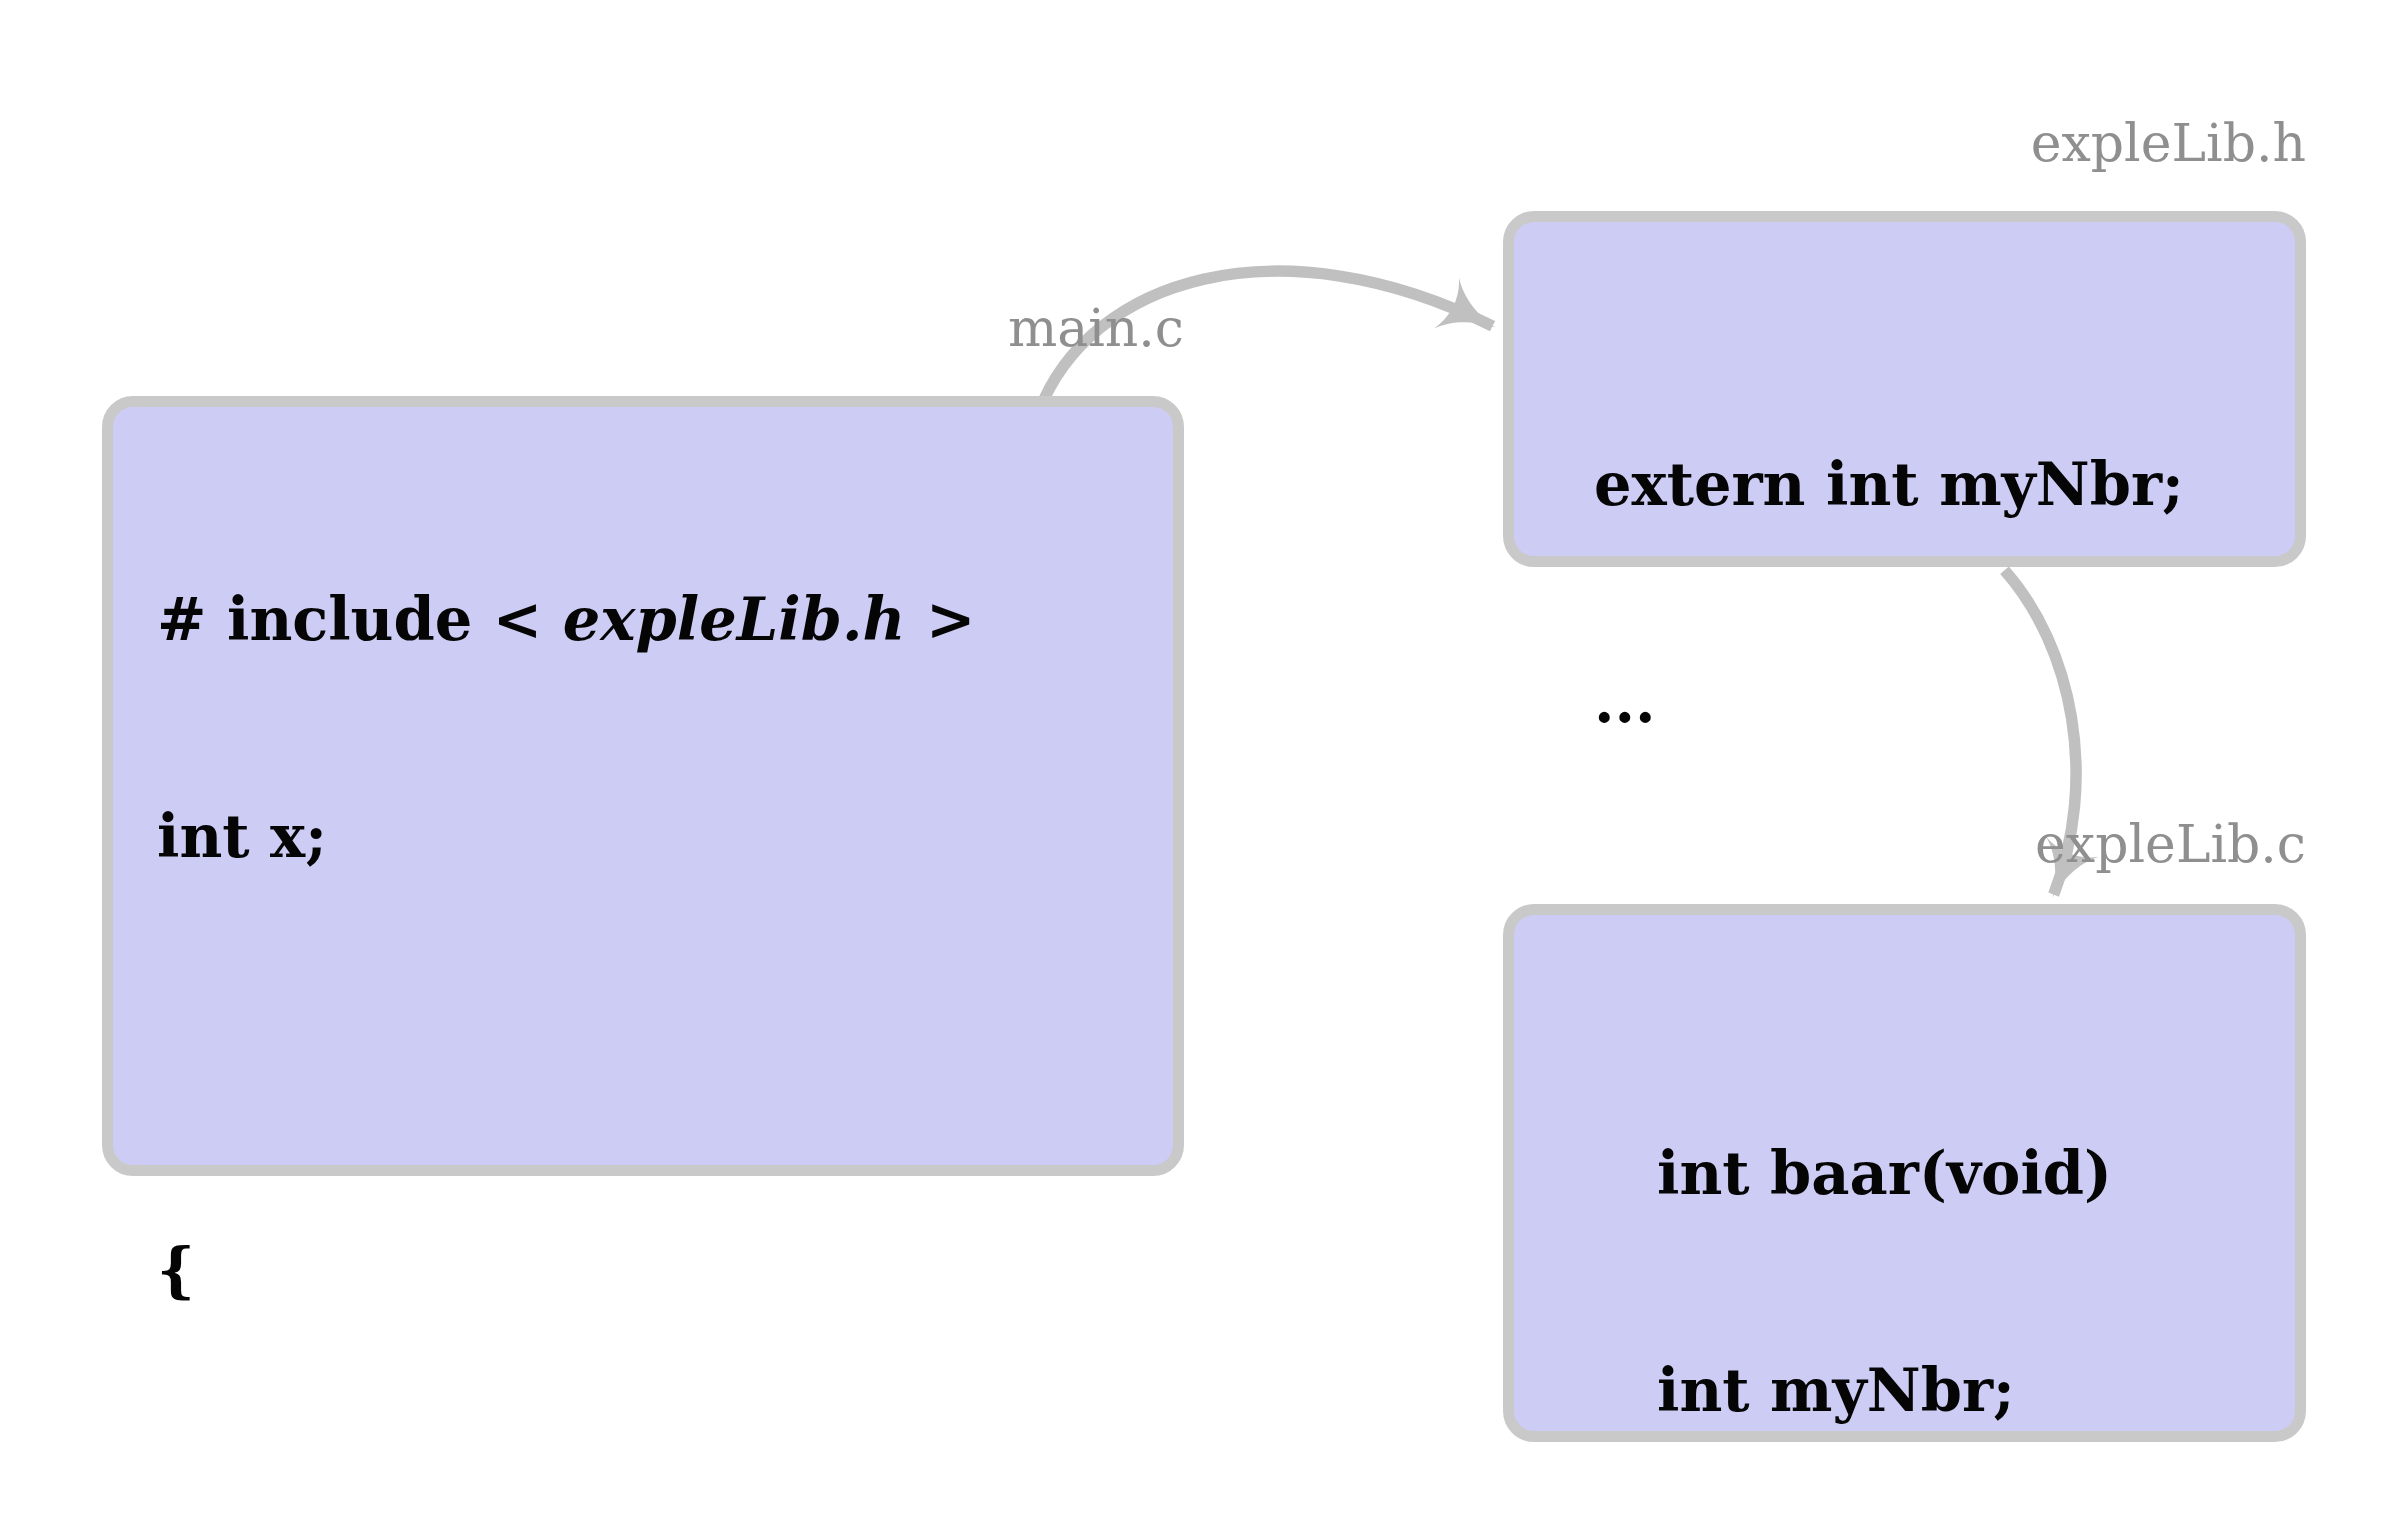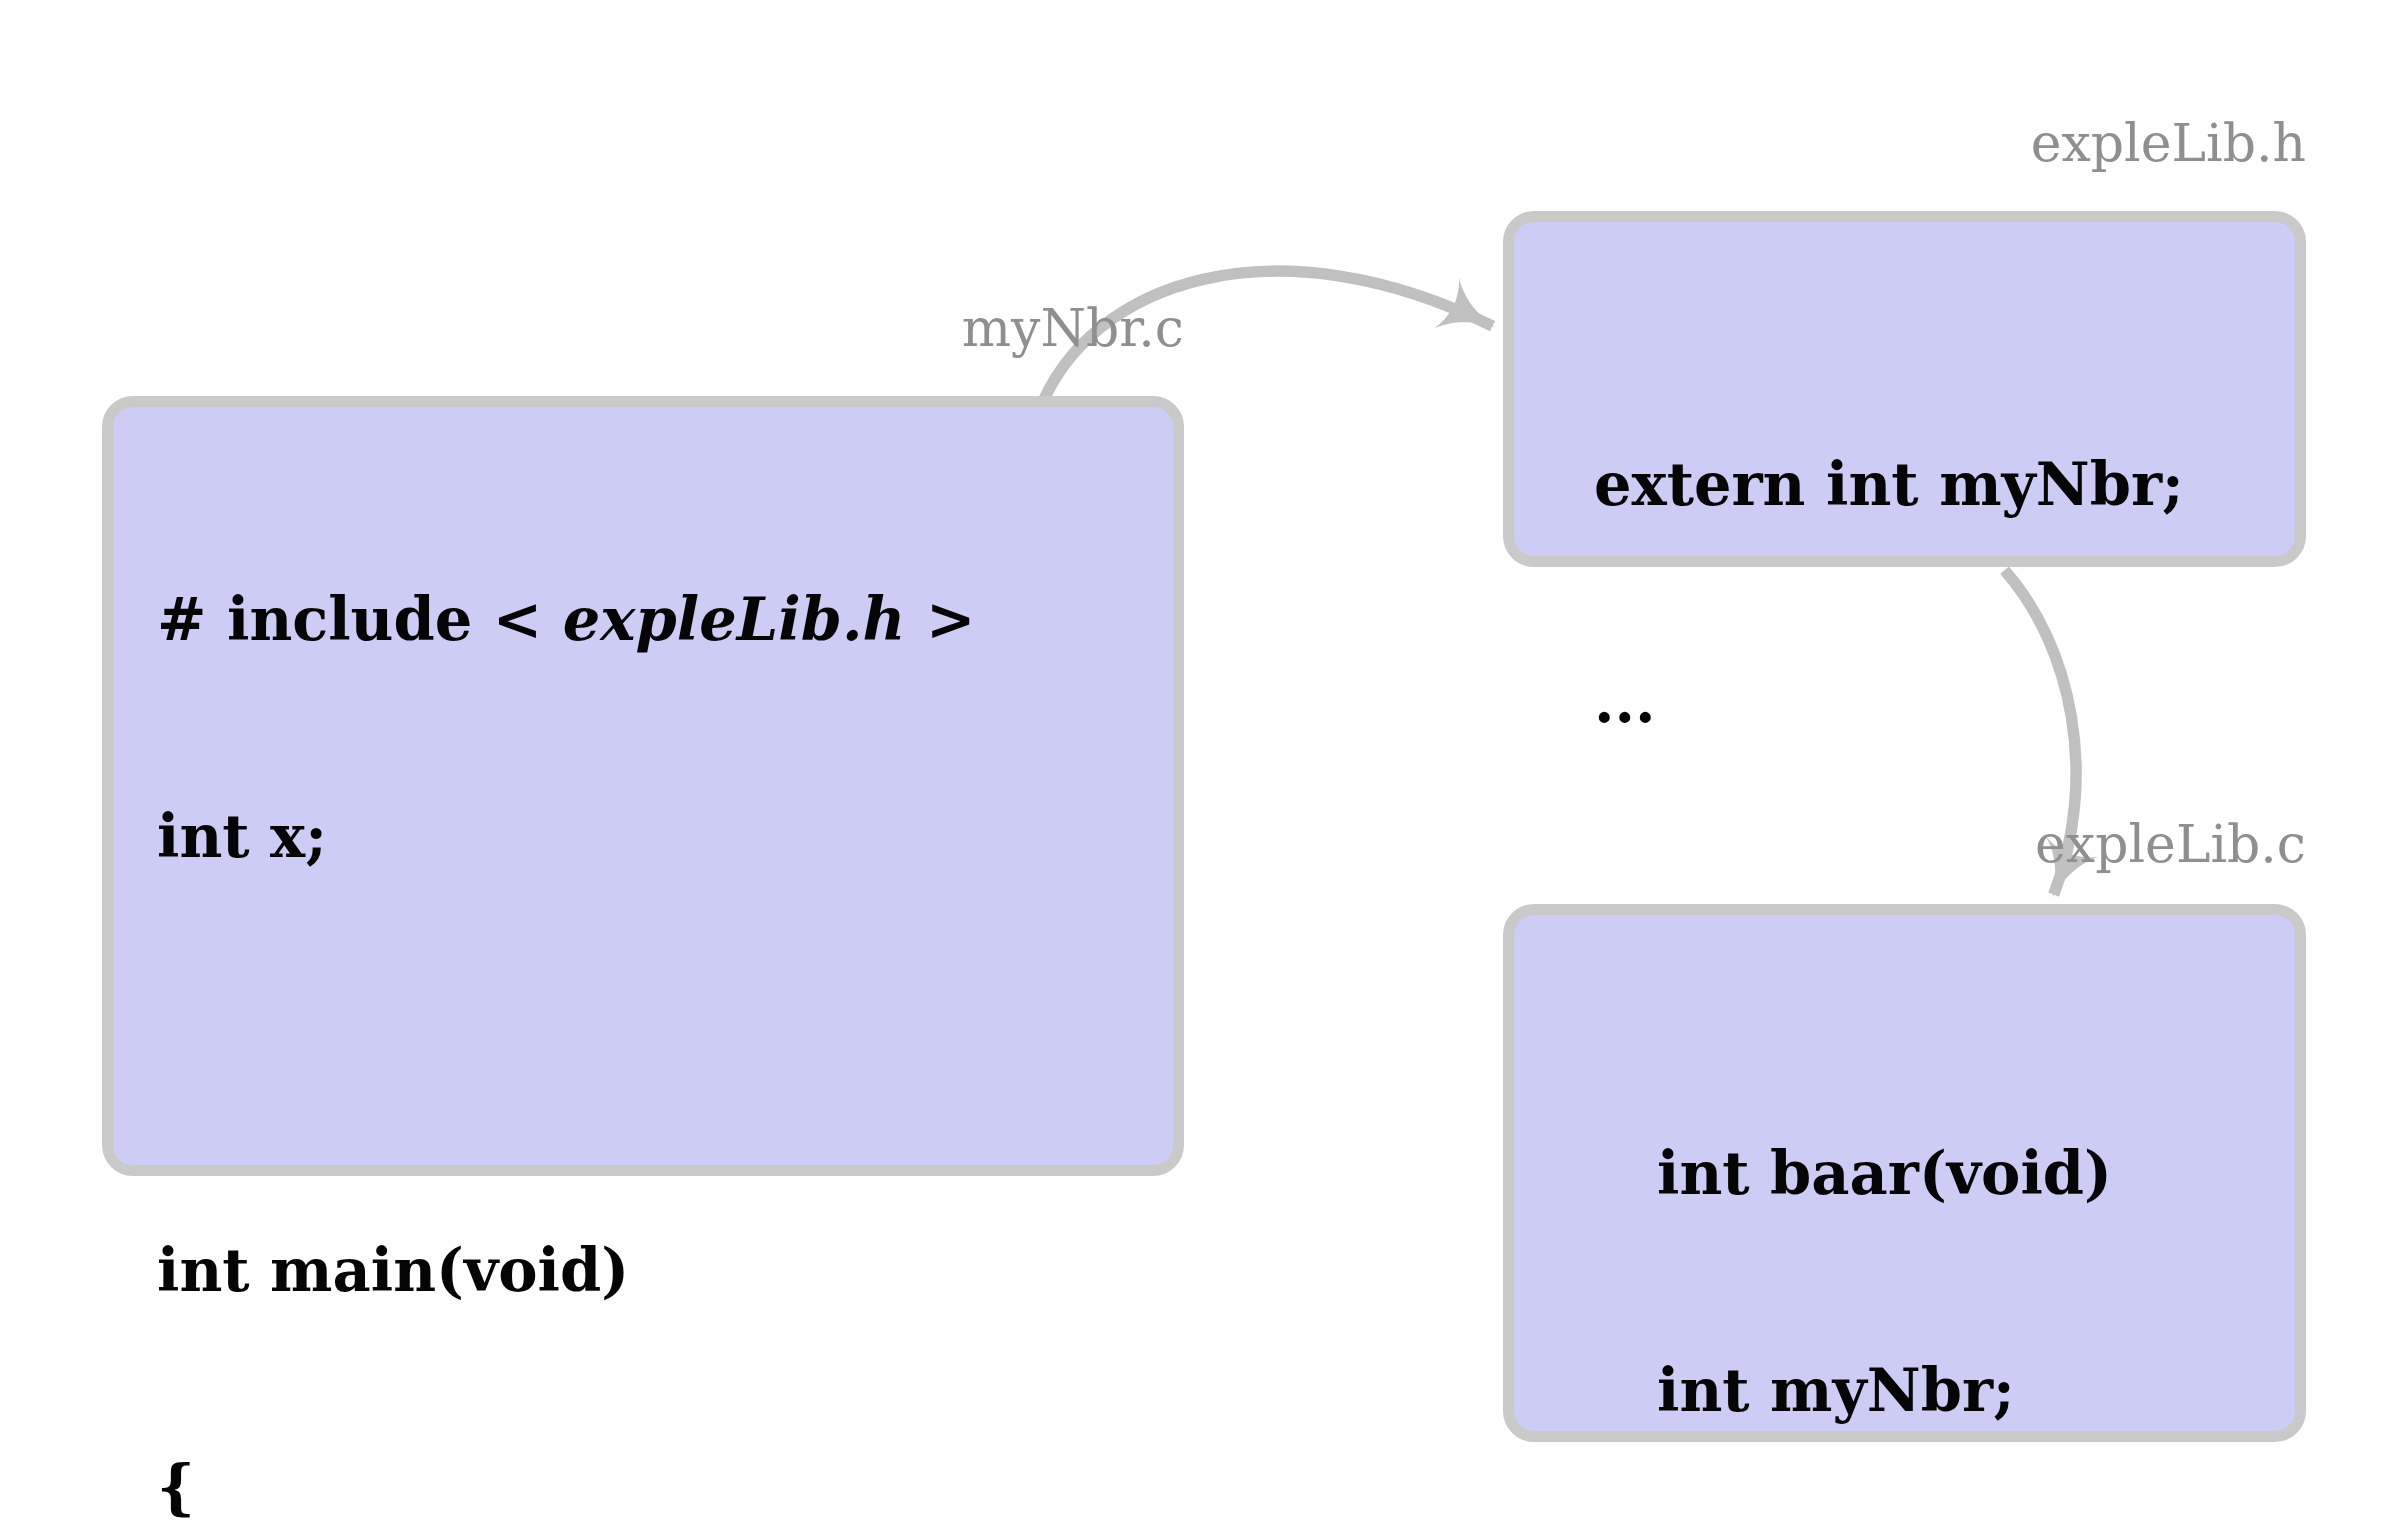--- a/index.html
+++ b/index.html
@@ -64,27 +64,26 @@
   <svg class="arrows" viewBox="0 0 2931 1864" xmlns="http://www.w3.org/2000/svg">
     <defs>
       <marker id="ah" viewBox="0 0 10 10" refX="9" refY="5" markerWidth="5" markerHeight="5" orient="auto" markerUnits="strokeWidth">
         <path d="M 0 0 C 2.2 2.9 6.2 4.6 9.6 5 C 6.2 5.4 2.2 7.1 0 10 C 1.8 6.8 1.8 3.2 0 0 Z" fill="#c0c0c0"></path>
       </marker>
     </defs>
     <path d="M 1268 503 C 1330 340, 1560 268, 1822 398" fill="none" stroke="#c0c0c0" stroke-width="14" marker-end="url(#ah)"></path>
     <path d="M 2447 696 C 2530 790, 2562 950, 2507 1092" fill="none" stroke="#c0c0c0" stroke-width="14" marker-end="url(#ah)"></path>
   </svg>
 
-  <div class="file-label" style="left:102px; top:297px; width:1082px;">myNbr.c</div>
+  <div class="file-label" style="left:102px; top:297px; width:1082px;">main.c</div>
   <div class="code-box" style="left:102px; top:396px; width:1082px; height:780px;"></div>
   <div class="code-block" style="left:157px; top:442px;">
     <div class="code-line"><span># include </span><span class="ital">&lt; expleLib.h &gt;</span></div>
     <div class="code-line">int x;</div>
     <div class="code-line"></div>
-    <div class="code-line">int main(void)</div>
     <div class="code-line">{</div>
     
     
     
     
   </div>
 
   <div class="file-label" style="left:1503px; top:112px; width:803px;">expleLib.h</div>
   <div class="code-box" style="left:1503px; top:211px; width:803px; height:356px;"></div>
   <div class="code-block" style="left:1594px; top:307px;">

